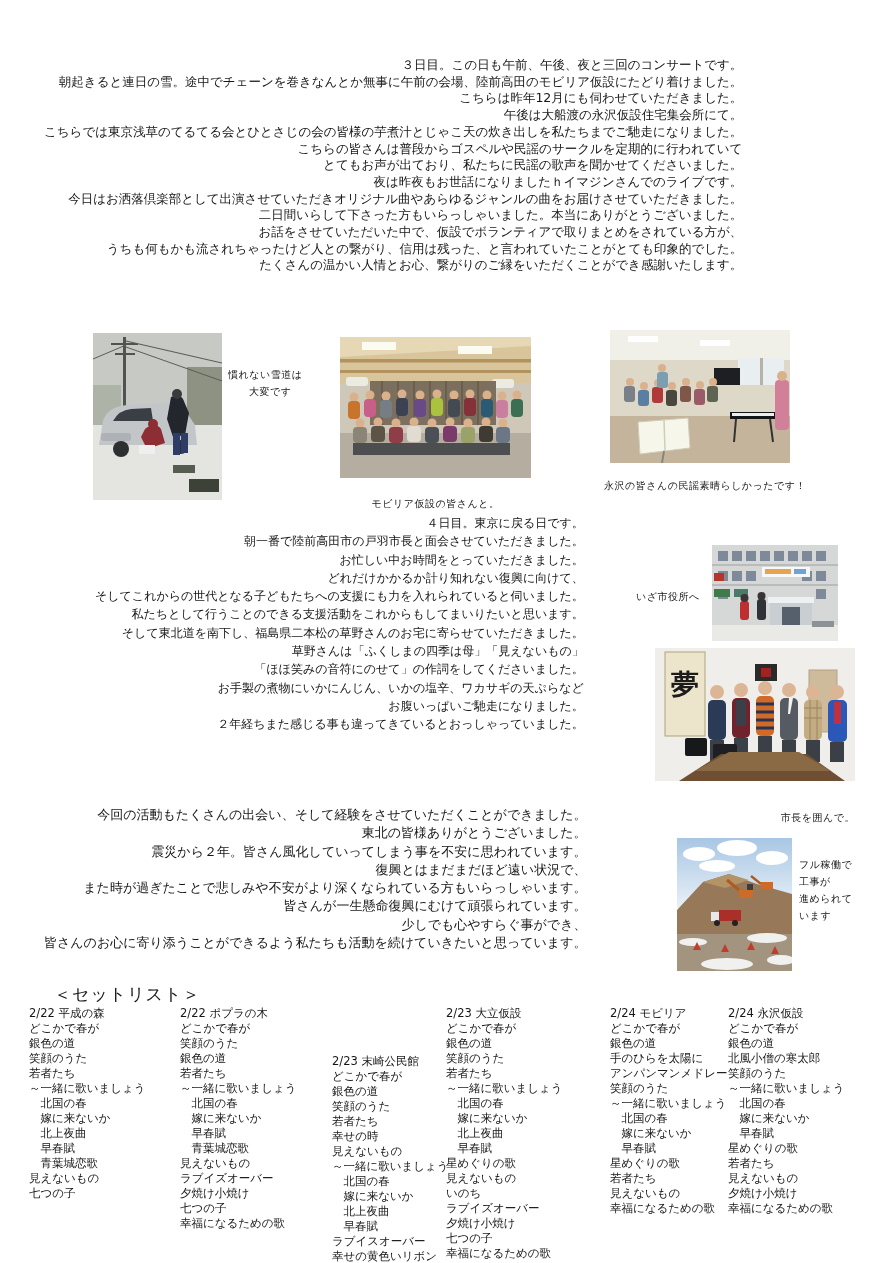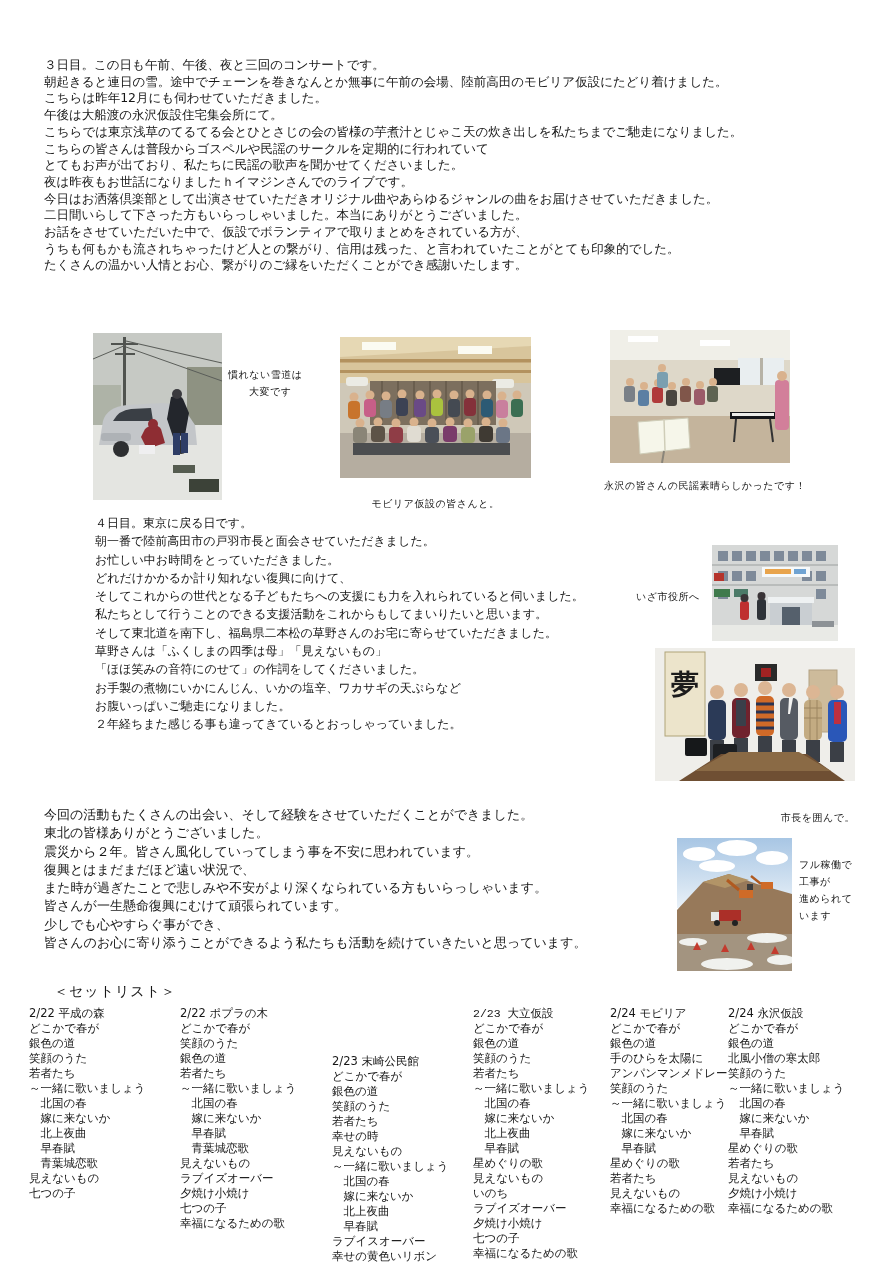--- a/index.html
+++ b/index.html
@@ -1,45 +1,45 @@
 <!DOCTYPE html>
 <html><head>
 <meta charset="utf-8">
 <style>
   html,body{margin:0;padding:0;background:#ffffff;}
   body{width:893px;height:1263px;position:relative;overflow:hidden;
        font-family:"DejaVu Sans","Liberation Sans",sans-serif;color:#161616;}
   .abs{position:absolute;}
-  .tblock{white-space:pre;}
+  .tblock{white-space:pre;text-align:right;}
   .tblock .line{white-space:pre;}
   #day3{left:44px;top:57px;font-size:12.5px;line-height:16.7px;}
   #day4{left:95px;top:514px;font-size:12px;line-height:18.3px;}
   #closing{left:44px;top:806px;font-size:13px;line-height:18.3px;}
   .caption{font-size:10px;line-height:17px;white-space:pre-line;letter-spacing:.5px;}
   #cap-snow{left:228px;top:366px;}
   #cap-mobilia{left:340px;top:495px;width:191px;text-align:center;}
   #cap-nagasawa{left:600px;top:477px;width:210px;text-align:center;}
   #cap-cityhall{left:636px;top:576px;margin-top:12px;}
   #cap-mayor{left:655px;top:809px;width:200px;text-align:right;}
   #cap-construction{left:799px;top:856px;}
   figure{margin:0;padding:0;}
   #photo-snow{left:93px;top:333px;}
   #photo-mobilia{left:340px;top:337px;}
   #photo-nagasawa{left:610px;top:330px;}
   #photo-cityhall{left:712px;top:545px;}
   #photo-mayor{left:655px;top:648px;}
   #photo-construction{left:677px;top:838px;}
   .scroll-glyph{position:absolute;left:14px;top:18px;width:32px;text-align:center;
       font-size:28px;font-weight:bold;color:#1c1c1c;font-family:"DejaVu Serif","Liberation Serif",serif;}
-  #setlist-heading{left:54px;top:983px;font-size:14px;letter-spacing:1px;}
+  #setlist-heading{left:54px;top:983px;font-size:17px;letter-spacing:1px;}
   .setcol{top:1006px;font-size:11.5px;line-height:15px;}
   .setcol .col-title{line-height:15px;}
   .setcol .line{white-space:pre;line-height:15px;}
   #col0{left:29px;} #col1{left:180px;} #col2{left:332px;margin-top:48px;}
-  #col3{left:473px;font-family:Liberation Mono, monospace;} #col4{left:610px;} #col5{left:728px;}
+  #col3{left:446px;} #col4{left:610px;} #col5{left:728px;}
 </style>
 </head>
 <body>
 
 <div class="abs tblock" id="day3"><div class="line">３日目。この日も午前、午後、夜と三回のコンサートです。</div><div class="line">朝起きると連日の雪。途中でチェーンを巻きなんとか無事に午前の会場、陸前高田のモビリア仮設にたどり着けました。</div><div class="line">こちらは昨年12月にも伺わせていただきました。</div><div class="line">午後は大船渡の永沢仮設住宅集会所にて。</div><div class="line">こちらでは東京浅草のてるてる会とひとさじの会の皆様の芋煮汁とじゃこ天の炊き出しを私たちまでご馳走になりました。</div><div class="line">こちらの皆さんは普段からゴスペルや民謡のサークルを定期的に行われていて</div><div class="line">とてもお声が出ており、私たちに民謡の歌声を聞かせてくださいました。</div><div class="line">夜は昨夜もお世話になりましたｈイマジンさんでのライブです。</div><div class="line">今日はお洒落倶楽部として出演させていただきオリジナル曲やあらゆるジャンルの曲をお届けさせていただきました。</div><div class="line">二日間いらして下さった方もいらっしゃいました。本当にありがとうございました。</div><div class="line">お話をさせていただいた中で、仮設でボランティアで取りまとめをされている方が、</div><div class="line">うちも何もかも流されちゃったけど人との繋がり、信用は残った、と言われていたことがとても印象的でした。</div><div class="line">たくさんの温かい人情とお心、繋がりのご縁をいただくことができ感謝いたします。</div></div>
 
 <figure class="abs" id="photo-snow">
   <svg width="129" height="167" viewBox="0 0 129 167">
     <rect width="129" height="167" fill="#e4e5e1"></rect>
     <rect width="129" height="92" fill="#c6c9c4"></rect>

